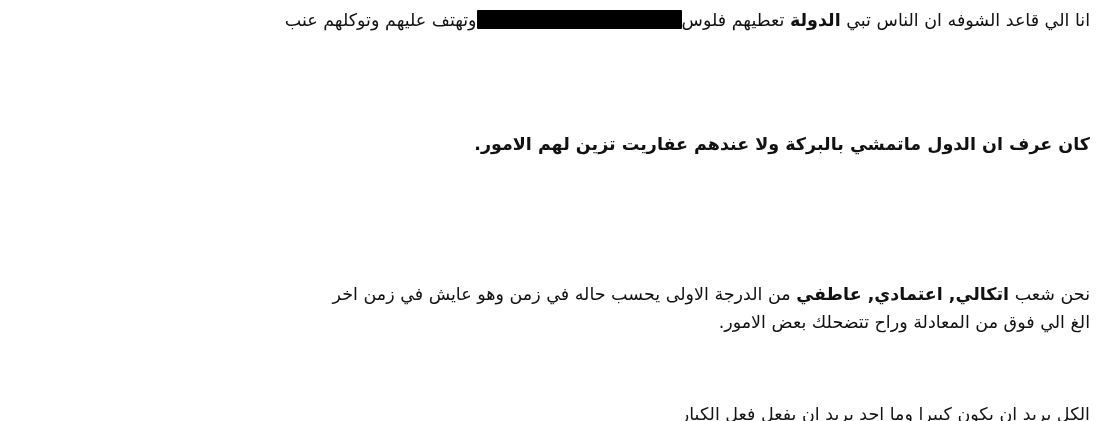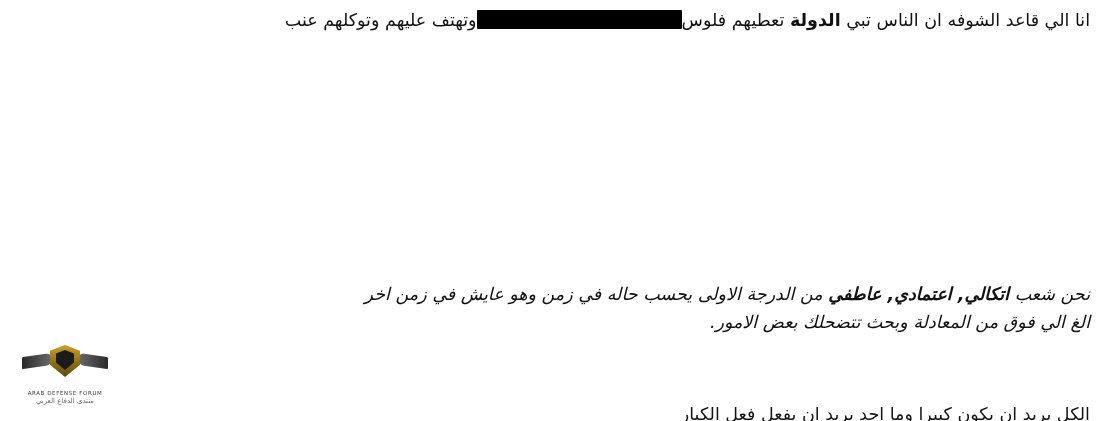--- a/index.html
+++ b/index.html
@@ -39,21 +39,20 @@
     position: absolute;
     top: 130px;
     right: 18px;
     left: 18px;
   }
   .p3 {
     position: absolute;
     top: 280px;
     right: 18px;
     left: 2px;
-    font-style: italic;
   }
   .p4 {
     position: absolute;
     top: 400px;
     right: 18px;
     left: 18px;
     color: #141414;
   }
   b, .bold {
     font-weight: bold;
@@ -142,34 +141,26 @@
 </head>
 <body>
 
 <div class="page">
 
   <div class="para p1">
     <span class="line"><span>انا الي قاعد الشوفه ان الناس تبي </span><b>الدولة</b><span> تعطيهم فلوس</span><span class="redacted"></span><span>وتهتف عليهم وتوكلهم عنب</span></span>
   </div>
 
   <div class="para p2">
+    <span class="line bold">كان عرف ان الدول ماتمشي بالبركة ولا عندهم عفاريت تزين لهم الامور.</span>
   </div>
 
   <div class="para p3">
     <span class="line"><span>نحن شعب </span><b>اتكالي, اعتمادي, عاطفي</b><span> من الدرجة الاولى يحسب حاله في زمن وهو عايش في زمن اخر</span></span>
-    <span class="line">الغ الي فوق من المعادلة وبحث تتضحلك بعض الامور.</span>
+    <span class="line">الغ الي فوق من المعادلة وراح تتضحلك بعض الامور.</span>
   </div>
 
   <div class="para p4">
     <span class="line">الكل يريد ان يكون كبيرا وما احد يريد ان يفعل فعل الكبار</span>
   </div>
 
-  <div class="logo">
-    <div class="logo-mark">
-      <div class="wing-l"></div>
-      <div class="wing-r"></div>
-      <div class="shield"></div>
-    </div>
-    <div class="logo-text-en">ARAB DEFENSE FORUM</div>
-    <div class="logo-text-ar">منتدى الدفاع العربي</div>
-  </div>
 
 </div>
 
 </body></html>

